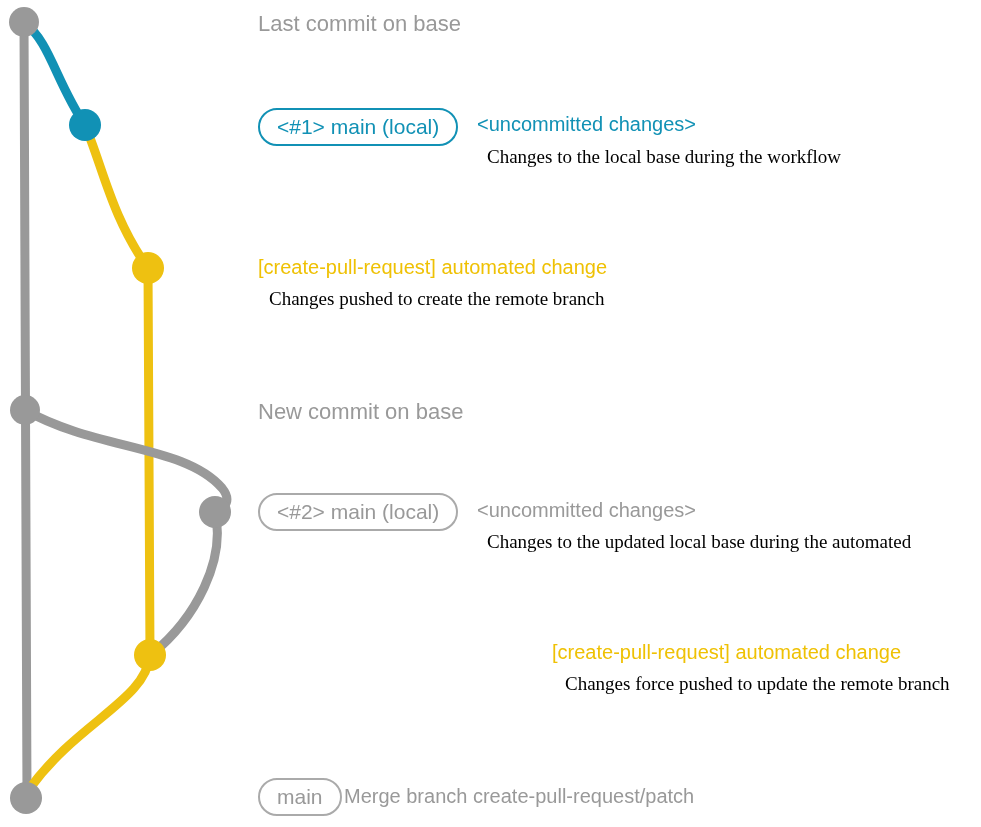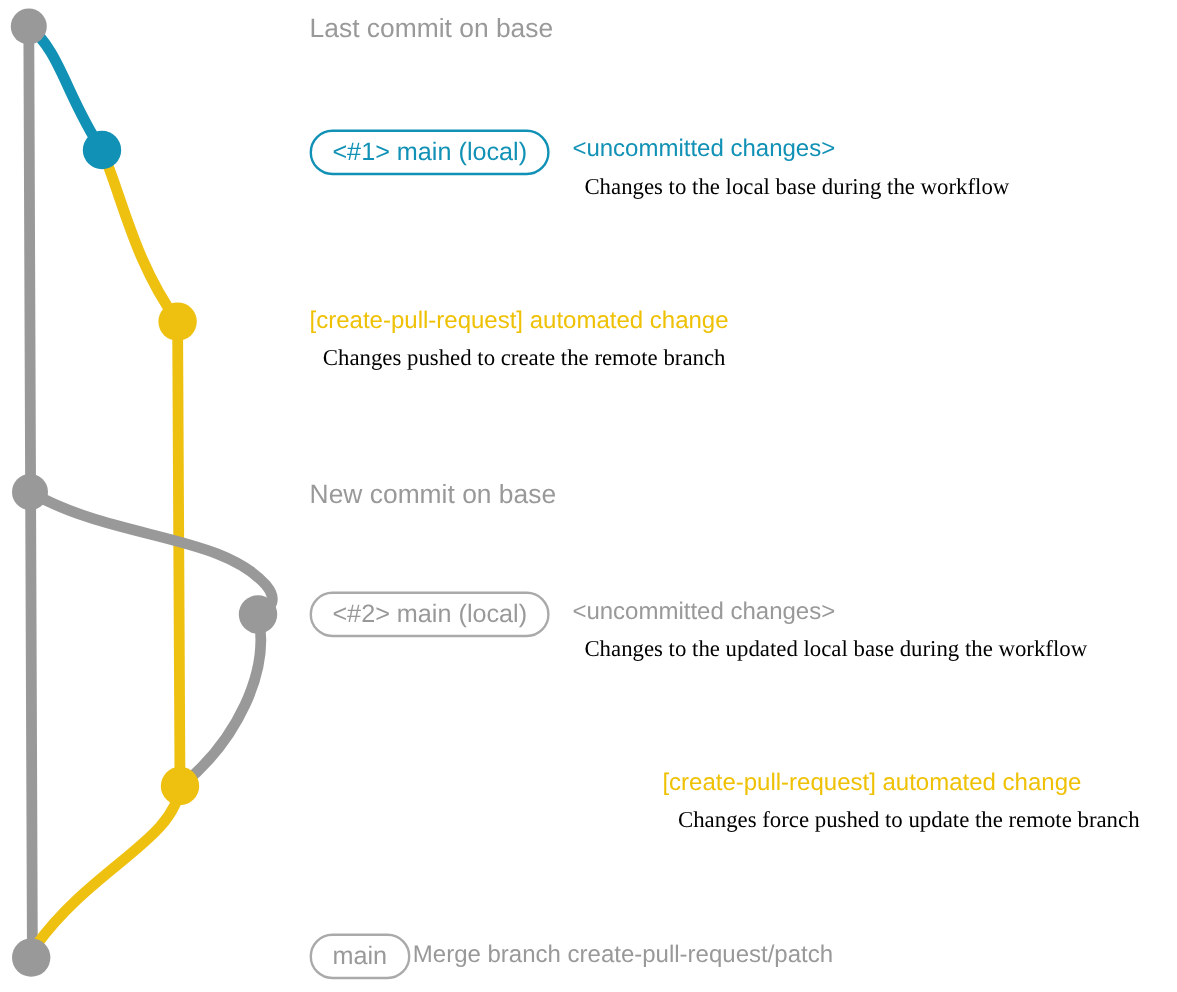--- a/index.html
+++ b/index.html
@@ -91,21 +91,21 @@
   <div class="abs heading teal-text" style="left:477px; top:113px;">&lt;uncommitted changes&gt;</div>
   <div class="abs caption" style="left:487px; top:146px;">Changes to the local base during the workflow</div>
 
   <div class="abs heading yellow-text" style="left:258px; top:256px;">[create-pull-request] automated change</div>
   <div class="abs caption" style="left:269px; top:288px;">Changes pushed to create the remote branch</div>
 
   <div class="abs gray-label" style="left:258px; top:399px;">New commit on base</div>
 
   <div class="abs badge badge-gray" style="left:258px; top:493px;">&lt;#2&gt; main (local)</div>
   <div class="abs heading gray-text" style="left:477px; top:499px;">&lt;uncommitted changes&gt;</div>
-  <div class="abs caption" style="left:487px; top:531px;">Changes to the updated local base during the workflow</div>
+  <div class="abs caption" style="left:487px; top:531px;">Changes to the updated local base during the automated</div>
 
   <div class="abs heading yellow-text" style="left:552px; top:641px;">[create-pull-request] automated change</div>
   <div class="abs caption" style="left:565px; top:673px;">Changes force pushed to update the remote branch</div>
 
   <div class="abs badge badge-gray" style="left:258px; top:778px;">main</div>
   <div class="abs heading gray-text" style="left:344px; top:785px;text-align:right;">Merge branch create-pull-request/patch</div>
 
 </div>
 
 </body></html>

